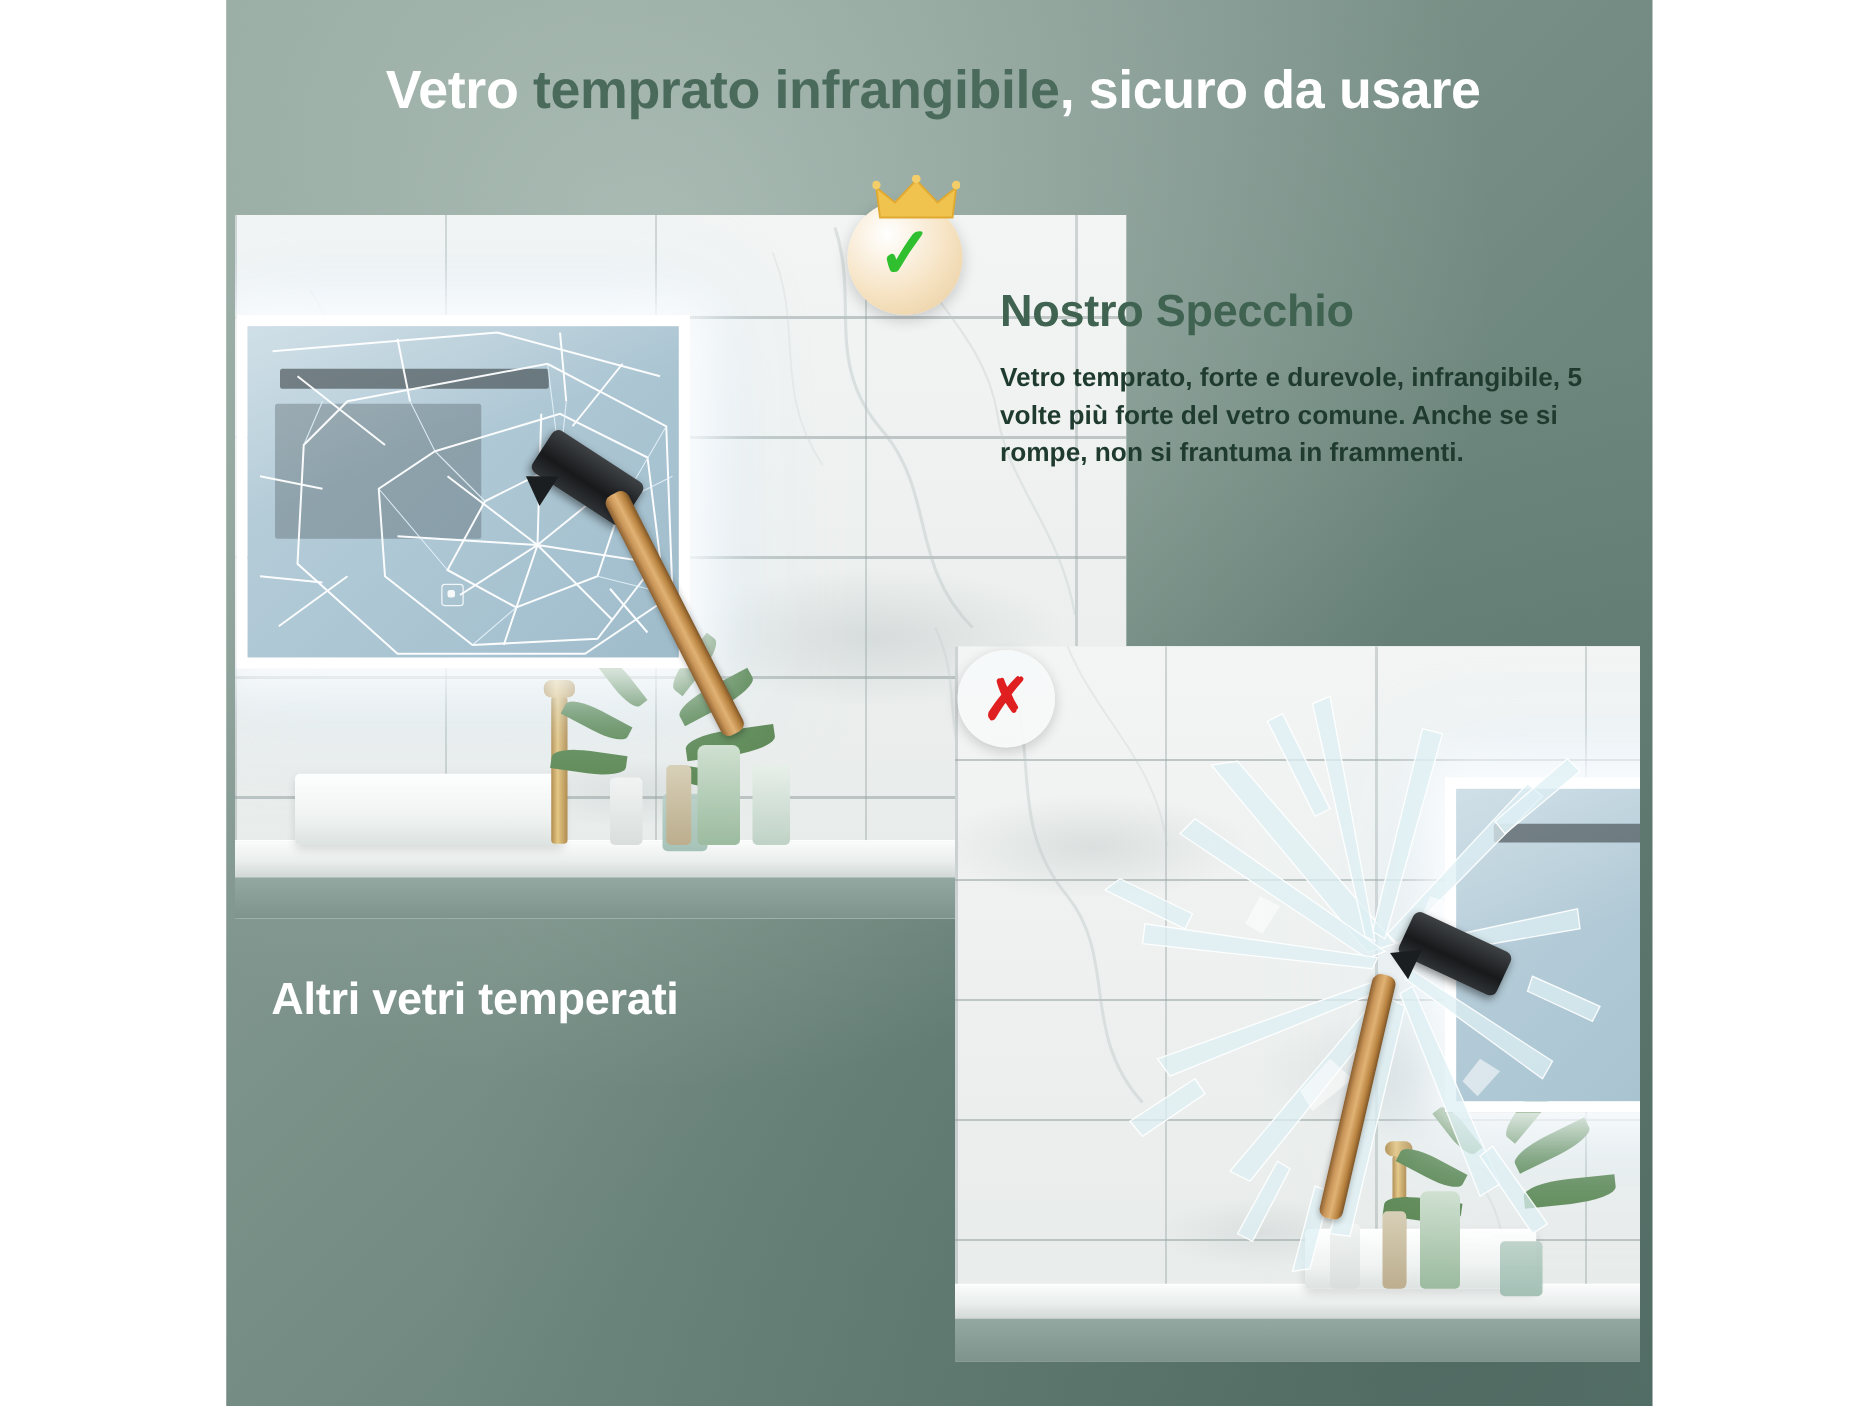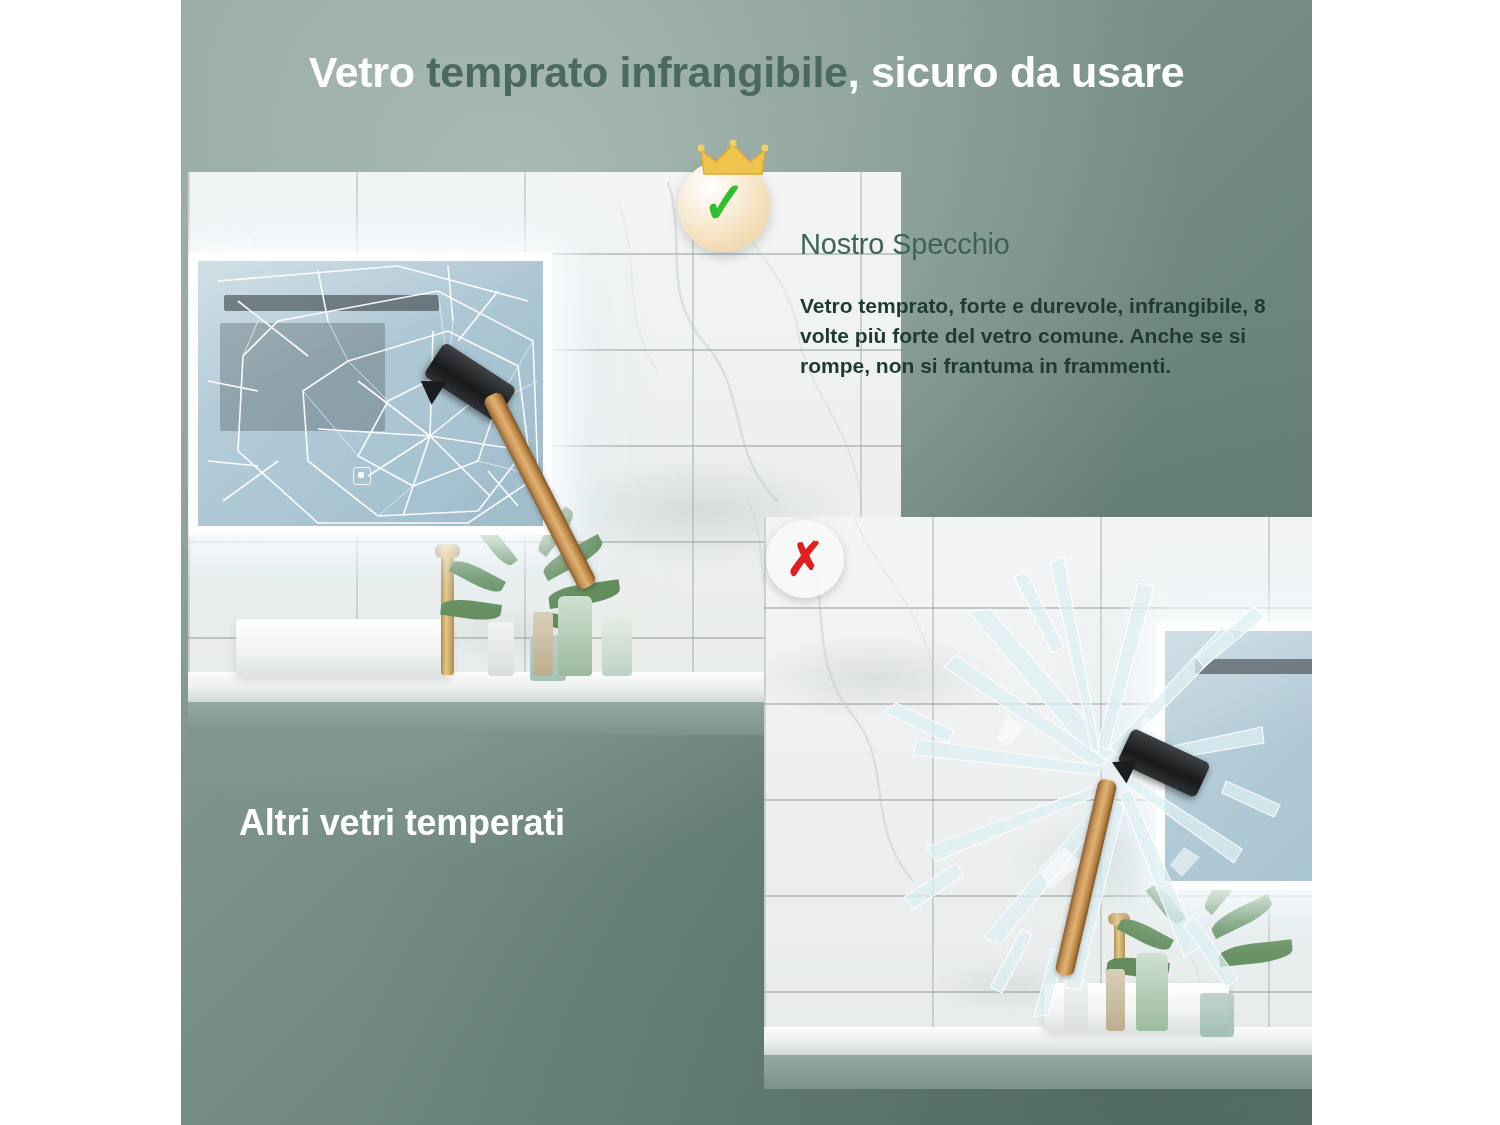--- a/index.html
+++ b/index.html
@@ -24,20 +24,21 @@
 
   
   #panel {
     position: absolute;
     left: 181px;
     top: 0;
     width: 1131px;
     height: 1125px;
     overflow: hidden;
     background: linear-gradient(135deg, #8fa39b 0%, #7e948c 35%, #6e877e 60%, #5e7a71 100%);
+    padding-left: 10px;
   }
   
   #panel:before {
     content: "";
     position: absolute;
     inset: 0;
     background:
       radial-gradient(circle at 30% 18%, rgba(200,215,208,0.55) 0%, rgba(200,215,208,0) 55%),
       radial-gradient(circle at 85% 95%, rgba(60,85,78,0.45) 0%, rgba(60,85,78,0) 55%);
     pointer-events: none;
@@ -252,41 +253,40 @@
 
   
   .block-right {
     position: absolute;
     left: 619px;
     top: 228px;
     width: 470px;
     z-index: 25;
   }
   .block-right .title {
-    font-size: 29px;
-    font-weight: normal;
+    font-size: 36px;
+    font-weight: bold;
     color: #3f6350;
-    margin: 0 0 30px 0;
+    margin: 0 0 18px 0;
     letter-spacing: -0.2px;
   }
   .block-right .body {
     font-size: 21px;
     line-height: 30px;
     font-weight: bold;
     color: #1f3a2e;
     margin: 0;
   }
 
   .block-left {
     position: absolute;
     left: 36px;
-    top: 802px;
+    top: 778px;
     width: 520px;
     z-index: 25;
-    margin-left: 22px;
   }
   .block-left .title {
     font-size: 36px;
     font-weight: bold;
     color: #ffffff;
     margin: 0 0 22px 0;
     letter-spacing: -0.2px;
   }
   .block-left .body {
     font-size: 21px;
@@ -453,21 +453,21 @@
     <div class="badge-check">
       <span class="check-glyph">✓</span>
     </div>
 
     <div class="badge-cross">
       <span class="cross-glyph">✗</span>
     </div>
 
     <div class="block-right">
       <h2 class="title">Nostro Specchio</h2>
-      <p class="body">Vetro temprato, forte e durevole, infrangibile, 8 volte più forte del vetro comune. Anche se si rompe, non si frantuma in frammenti.</p>
+      <p class="body">Vetro temprato, forte e durevole, infrangibile, 5 volte più forte del vetro comune. Anche se si rompe, non si frantuma in frammenti.</p>
     </div>
 
     <div class="block-left">
       <h2 class="title">Altri vetri temperati</h2>
     </div>
 
   </div>
 </div>
 
 </body></html>

